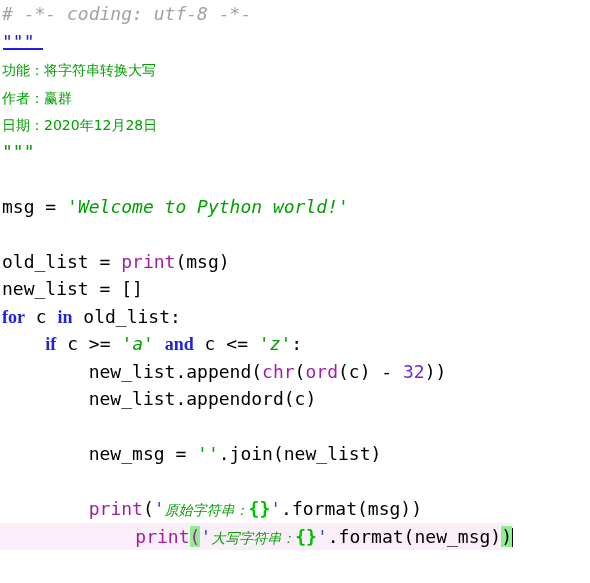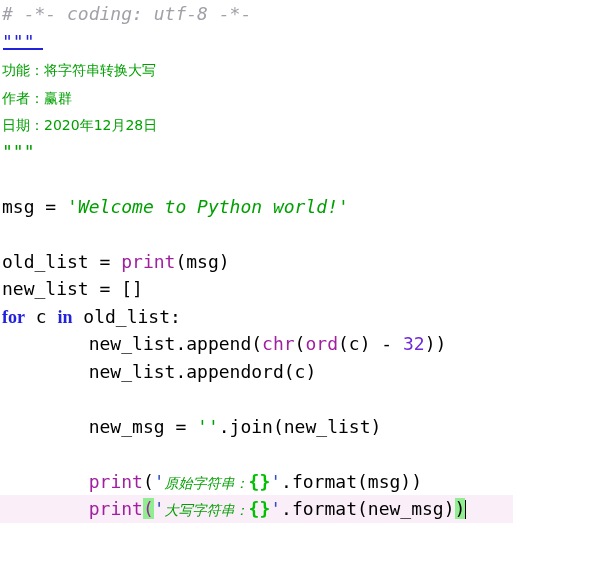--- a/index.html
+++ b/index.html
@@ -29,20 +29,21 @@
     line-height: 27.5px;
     font-size: 18px;
     white-space: pre;
     padding-left: 2px;
     letter-spacing: 0px;
     color: #000000;
   }
 
   .code-line.current {
     background: #faeef8;
+    text-align: right;
   }
 
   
   .tok-comment  { color: #a0a0a8; font-style: italic; }
   .tok-keyword  { color: #2222dd; font-weight: bold; font-family: Liberation Serif, serif; }
   .tok-builtin  { color: #a020a0; }
   .tok-string   { color: #00a000; font-style: italic; }
   .tok-quote    { color: #3050c0; }
   .tok-number   { color: #6d28d9; }
   .tok-plain    { color: #000000; }
@@ -94,20 +95,21 @@
       <div class="code-line"><span class="tok-doc cjk">功能：将字符串转换大写</span></div>
       <div class="code-line"><span class="tok-doc cjk">作者：赢群</span></div>
       <div class="code-line"><span class="tok-doc cjk">日期：2020年12月28日</span></div>
       <div class="code-line"><span class="tok-doc">"""</span></div>
       <div class="code-line">&nbsp;</div>
       <div class="code-line"><span class="tok-plain">msg </span><span class="tok-plain">= </span><span class="tok-string">'Welcome to Python world!'</span></div>
       <div class="code-line">&nbsp;</div>
       <div class="code-line"><span class="tok-plain">old_list = </span><span class="tok-builtin">print</span><span class="tok-plain">(msg)</span></div>
       <div class="code-line"><span class="tok-plain">new_list = []</span></div>
       <div class="code-line"><span class="tok-keyword">for</span><span class="tok-plain"> c </span><span class="tok-keyword">in</span><span class="tok-plain"> old_list:</span></div>
+      <div class="code-line"><span class="tok-plain">    </span><span class="tok-keyword">if</span><span class="tok-plain"> c &gt;= </span><span class="tok-string">'a'</span><span class="tok-plain"> </span><span class="tok-keyword">and</span><span class="tok-plain"> c &lt;= </span><span class="tok-string">'z'</span><span class="tok-plain">:</span></div>
       <div class="code-line"><span class="tok-plain">        new_list.append(</span><span class="tok-builtin">chr</span><span class="tok-plain">(</span><span class="tok-builtin">ord</span><span class="tok-plain">(c) - </span><span class="tok-number">32</span><span class="tok-plain">))</span></div>
       <div class="code-line"><span class="tok-plain">        new_list.appendord(c)</span></div>
       <div class="code-line">&nbsp;</div>
       <div class="code-line"><span class="tok-plain">        new_msg = </span><span class="tok-string">''</span><span class="tok-plain">.join(new_list)</span></div>
       <div class="code-line">&nbsp;</div>
       <div class="code-line"><span class="tok-plain">        </span><span class="tok-builtin">print</span><span class="tok-plain">(</span><span class="tok-quote">'</span><span class="tok-string cjk">原始字符串：</span><span class="tok-fmt">{}</span><span class="tok-quote">'</span><span class="tok-plain">.format(msg))</span></div>
       <div class="code-line current"><span class="tok-plain">        </span><span class="tok-builtin">print</span><span class="bracket-match">(</span><span class="tok-quote">'</span><span class="tok-string cjk">大写字符串：</span><span class="tok-fmt">{}</span><span class="tok-quote">'</span><span class="tok-plain">.format(new_msg)</span><span class="bracket-match-close">)</span><span class="caret"></span></div>
     </div>
 </div>
 

